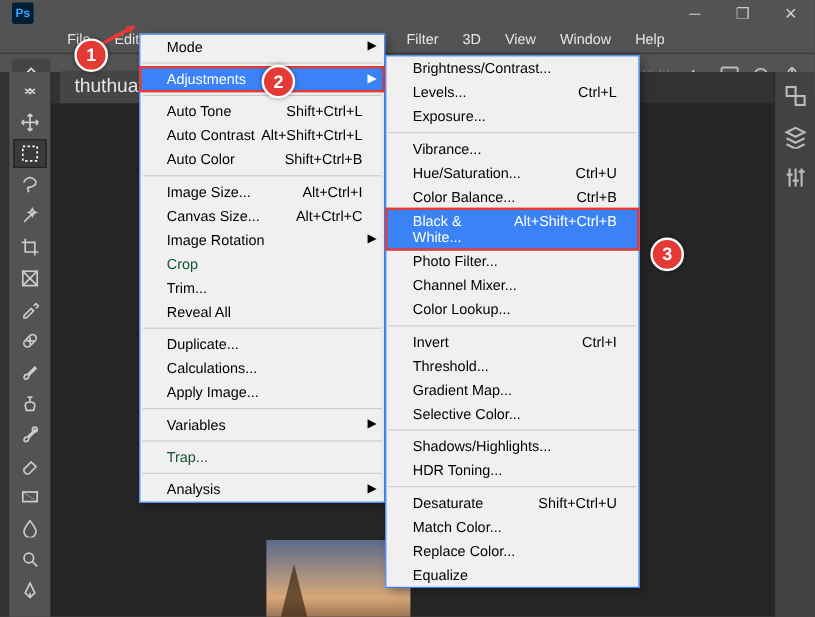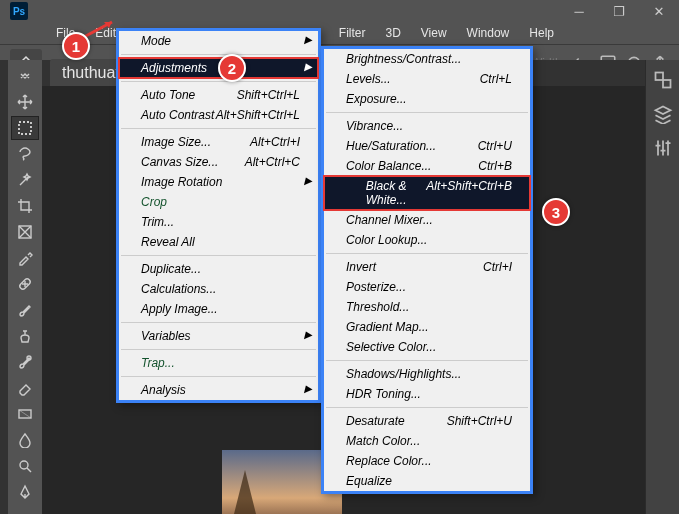--- a/index.html
+++ b/index.html
@@ -23,25 +23,25 @@
   .tool svg { width: 16px; height: 16px; stroke: #ccc; fill: none; stroke-width: 1.4; }
   .tool.selected svg { stroke: #fff; }
   .canvas-area { flex: 1; background: #262626; position: relative; }
   .tab-strip { height: 26px; background: #323232; display: flex; align-items: flex-end; }
   .doc-tab { background: #454545; padding: 5px 12px 4px 12px; font-size: 16px; margin-left: 8px; border-top-left-radius: 3px; border-top-right-radius: 3px; }
   .canvas-img { position: absolute; left: 180px; top: 390px; width: 120px; height: 80px; background: linear-gradient(180deg,#5a6a8a 0%,#d8a878 60%,#604030 100%); }
   .canvas-img::before { content:""; position:absolute; left:8px; bottom:0; width:30px; height:60px; background: rgba(60,40,20,0.7); clip-path: polygon(50% 0,100% 100%,0 100%); }
   .right-panels { width: 34px; background: #424242; display: flex; flex-direction: column; align-items: center; padding-top: 10px; gap: 14px; border-left: 1px solid #2b2b2b; }
   .panel-icon { width: 20px; height: 20px; color: #bbb; display:flex; align-items:center; justify-content:center; }
   .panel-icon svg { stroke:#bbb; fill:none; stroke-width:1.4; }
-  .dropdown { position: absolute; background: #f0f0f0; border: 3px solid #3b82f6; color: #000; box-shadow: 3px 3px 8px rgba(0,0,0,0.35); font-style: italic; }
+  .dropdown { position: absolute; background: #f0f0f0; border: 1px solid #3b82f6; color: #000; box-shadow: 3px 3px 8px rgba(0,0,0,0.35); }
   .dd-image { left: 116px; top: 28px; width: 205px; }
   .dd-adjust { left: 321px; top: 46px; width: 212px; }
   .dd-row { display: flex; justify-content: space-between; padding: 3px 18px 3px 22px; font-size: 12px; position: relative; }
-  .dd-row.hov { background: #0f172a; color: #fff; text-align: center; }
+  .dd-row.hov { background: #3b82f6; color: #fff; }
   .dd-row.dis { color: #14532d; }
   .dd-row .arrow { position: absolute; right: 6px; font-size: 10px; }
   .dd-sep { border-top: 1px solid #ccc; margin: 3px 2px; }
   .dd-row.boxed { outline: 2px solid #e53935; outline-offset: -1px; }
   .callout { position: absolute; width: 28px; height: 28px; border-radius: 50%; background: #e53935; color: #fff; font-weight: bold; font-size: 15px; display: flex; align-items: center; justify-content: center; border: 2px solid #fff; box-shadow: 0 0 4px rgba(0,0,0,0.4); z-index: 50; }
   .callout-arrow { position: absolute; z-index: 49; }
   .opt-icon { width:18px; height:18px; display:flex; align-items:center; justify-content:center; }
   .opt-icon svg { stroke:#bbb; fill:none; stroke-width:1.4; }
   .cb { width:12px; height:12px; border:1px solid #888; background:#3a3a3a; display:inline-block; }
 </style>
@@ -238,20 +238,24 @@
     </div>
   <div class="dd-sep"></div>
   <div class="dd-row">
       <span>Auto Tone</span>
       <span>Shift+Ctrl+L</span>
     </div>
   <div class="dd-row">
       <span>Auto Contrast</span>
       <span>Alt+Shift+Ctrl+L</span>
     </div>
+  <div class="dd-row">
+      <span>Auto Color</span>
+      <span>Shift+Ctrl+B</span>
+    </div>
   <div class="dd-sep"></div>
   <div class="dd-row">
       <span>Image Size...</span>
       <span>Alt+Ctrl+I</span>
     </div>
   <div class="dd-row">
       <span>Canvas Size...</span>
       <span>Alt+Ctrl+C</span>
     </div>
   <div class="dd-row">
@@ -314,32 +318,32 @@
     </div>
   <div class="dd-row">
       <span>Color Balance...</span>
       <span>Ctrl+B</span>
     </div>
   <div class="dd-row hov boxed">
       <span>Black &amp; White...</span>
       <span>Alt+Shift+Ctrl+B</span>
     </div>
   <div class="dd-row">
+      <span>Photo Filter...</span>
+    </div>
+  <div class="dd-row">
       <span>Channel Mixer...</span>
     </div>
   <div class="dd-row">
       <span>Color Lookup...</span>
     </div>
   <div class="dd-sep"></div>
   <div class="dd-row">
       <span>Invert</span>
       <span>Ctrl+I</span>
-    </div>
-  <div class="dd-row">
-      <span>Posterize...</span>
     </div>
   <div class="dd-row">
       <span>Threshold...</span>
     </div>
   <div class="dd-row">
       <span>Gradient Map...</span>
     </div>
   <div class="dd-row">
       <span>Selective Color...</span>
     </div>

